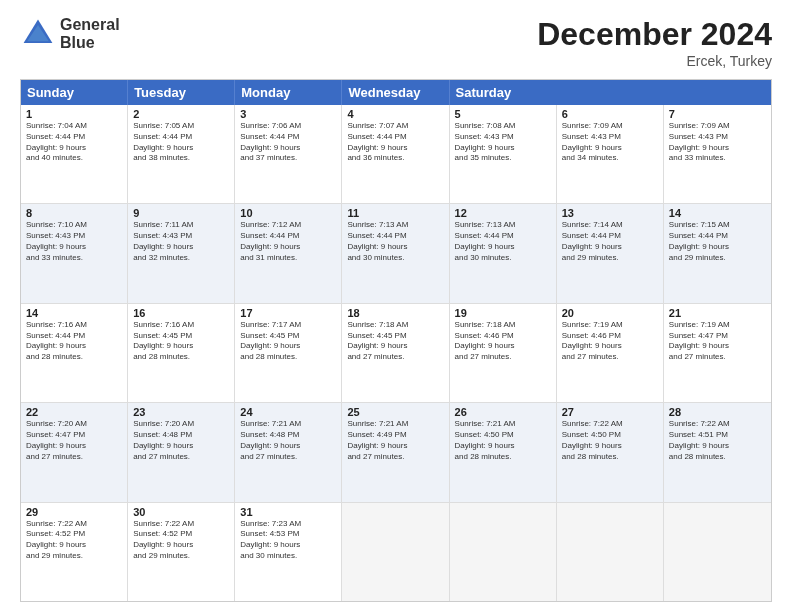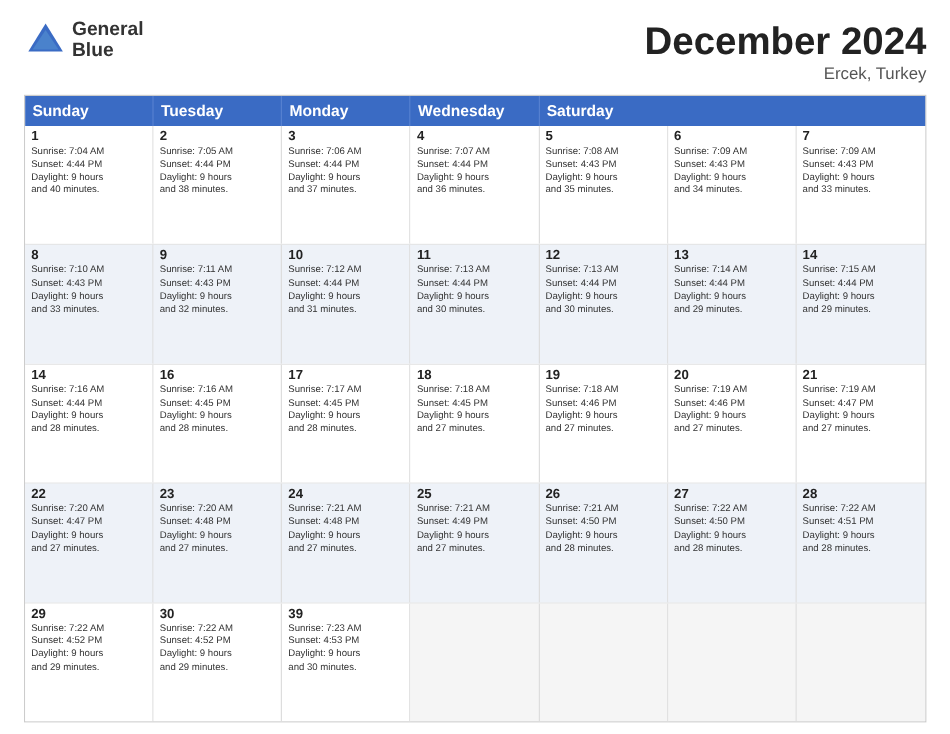--- a/index.html
+++ b/index.html
@@ -262,21 +262,21 @@
         <div class="cal-row">
           <div class="cal-cell">
             <span class="day-number">29</span>
             <div class="cell-text">Sunrise: 7:22 AM<br>Sunset: 4:52 PM<br>Daylight: 9 hours<br>and 29 minutes.</div>
           </div>
           <div class="cal-cell">
             <span class="day-number">30</span>
             <div class="cell-text">Sunrise: 7:22 AM<br>Sunset: 4:52 PM<br>Daylight: 9 hours<br>and 29 minutes.</div>
           </div>
           <div class="cal-cell">
-            <span class="day-number">39</span>
+            <span class="day-number">31</span>
             <div class="cell-text">Sunrise: 7:23 AM<br>Sunset: 4:53 PM<br>Daylight: 9 hours<br>and 30 minutes.</div>
           </div>
           <div class="cal-cell empty"></div>
           <div class="cal-cell empty"></div>
           <div class="cal-cell empty"></div>
           <div class="cal-cell empty"></div>
         </div>
       </div>
   </div>
 </div>

